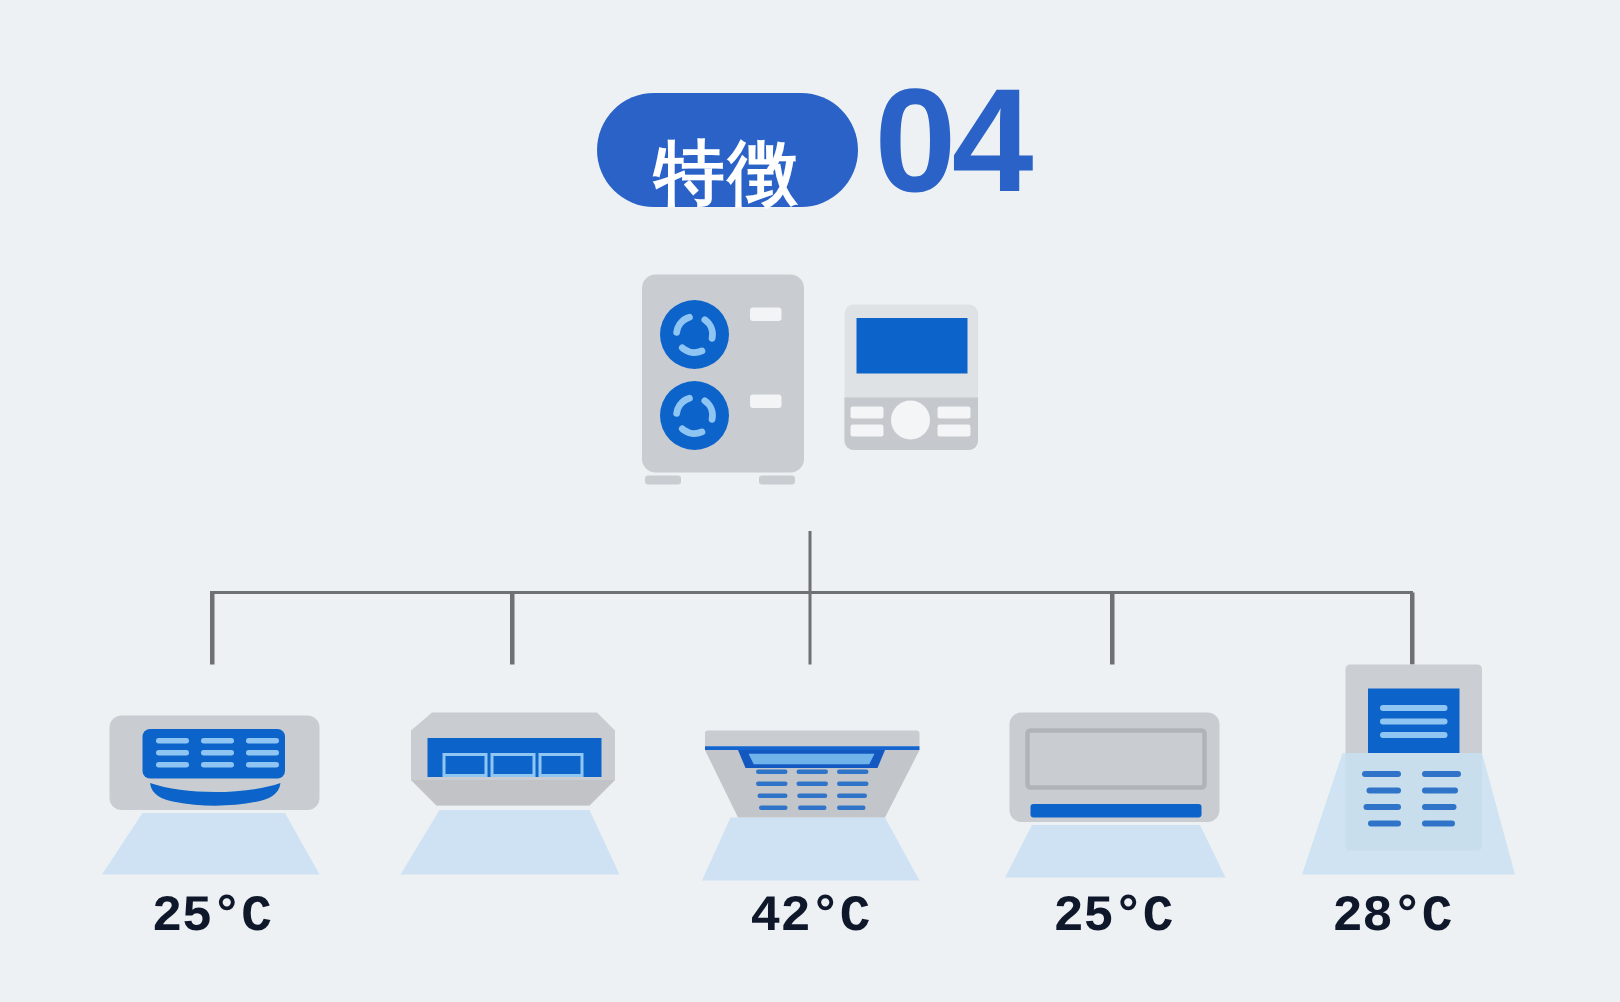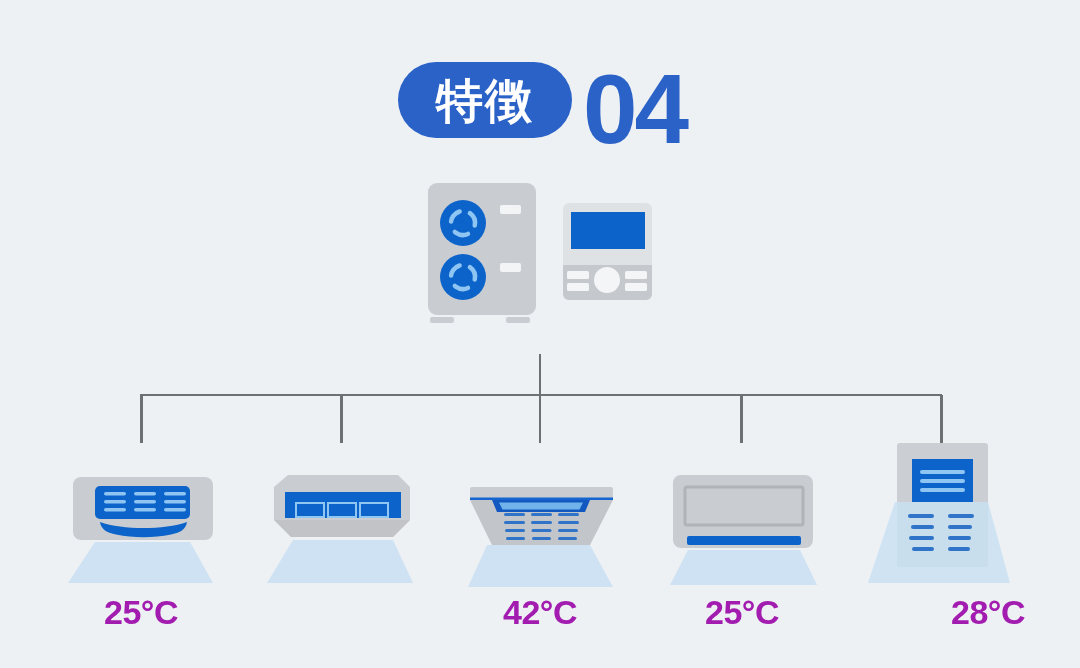--- a/index.html
+++ b/index.html
@@ -1,33 +1,33 @@
 <!DOCTYPE html>
 <html><head>
 <meta charset="utf-8">
 <style>
   html,body{margin:0;padding:0;}
   body{font-family:"Liberation Sans","DejaVu Sans",sans-serif;background:#edf1f4;}
   .stage{position:relative;width:1080px;height:668px;background:#edf1f4;overflow:hidden;}
 
   
   .badge-pill{position:absolute;left:398px;top:62px;width:174px;height:76px;
-    background:#2b62c8;border-radius:38px;display:flex;align-items:center;justify-content:center;}
+    background:#2b62c8;border-radius:38px;display:flex;align-items:flex-end;justify-content:center;}
   .badge-pill span{color:#ffffff;font-size:47px;font-weight:bold;letter-spacing:2px;line-height:1;}
-  .feature-number{position:absolute;left:583px;top:60px;color:#2b62c8;
+  .feature-number{position:absolute;left:583px;top:44px;color:#2b62c8;
     font-size:98px;font-weight:bold;letter-spacing:-3px;line-height:1;}
 
   
   .line{position:absolute;background:#6e7072;}
   .hline{height:2.5px;}
   .vline{width:2.5px;}
 
   
   .temp-label{position:absolute;top:593px;width:140px;text-align:center;
-    color:#a21caf;font-size:34px;font-weight:bold;letter-spacing:-0.5px;}
+    color:#0f172a;font-size:34px;font-weight:bold;letter-spacing:-0.5px;font-family:Liberation Mono, monospace;}
 
   .abs{position:absolute;}
   svg{display:block;}
 </style>
 </head>
 <body>
 
 <div class="stage">
 
   <div class="badge-pill">
@@ -147,15 +147,15 @@
       <rect x="48" y="74" width="26" height="4" rx="2"></rect>
         <rect x="88" y="74" width="26" height="4" rx="2"></rect>
       <rect x="51" y="85" width="23" height="4" rx="2"></rect>
         <rect x="88" y="85" width="24" height="4" rx="2"></rect>
       <rect x="49" y="96" width="25" height="4" rx="2"></rect>
         <rect x="88" y="96" width="23" height="4" rx="2"></rect>
       <rect x="52" y="107" width="22" height="4" rx="2"></rect>
         <rect x="88" y="107" width="22" height="4" rx="2"></rect>
     </g>
   </svg>
-  <div class="temp-label" style="left:918px;text-align:center;">28°C</div>
+  <div class="temp-label" style="left:858px;text-align:center;">28°C</div>
 
 </div>
 
 </body></html>

